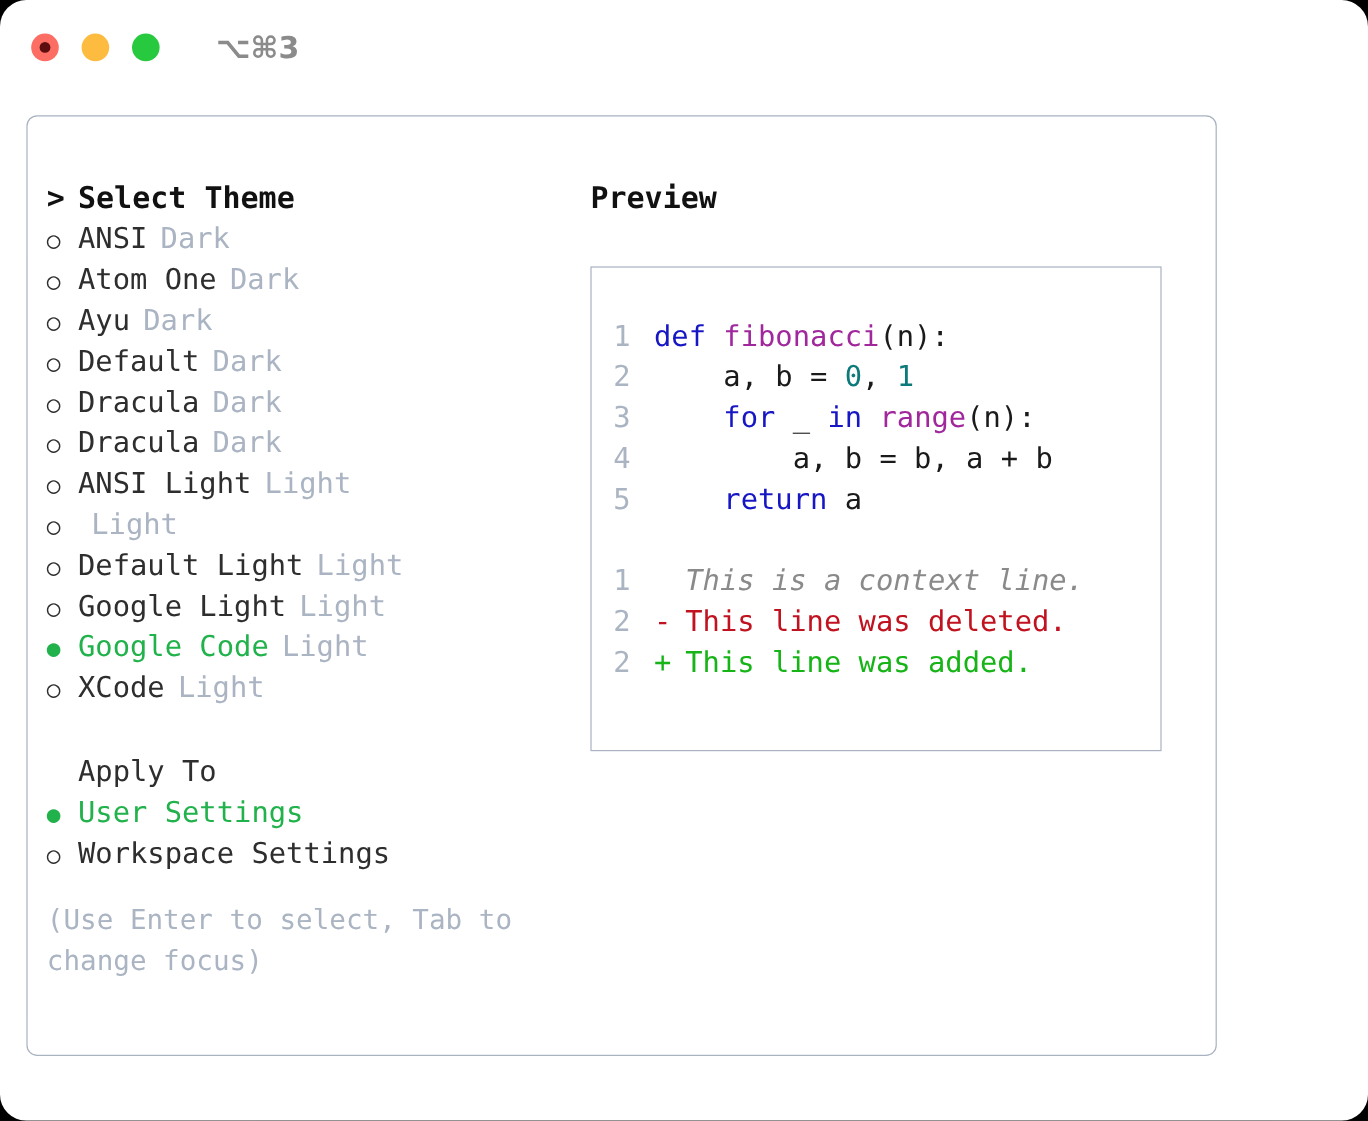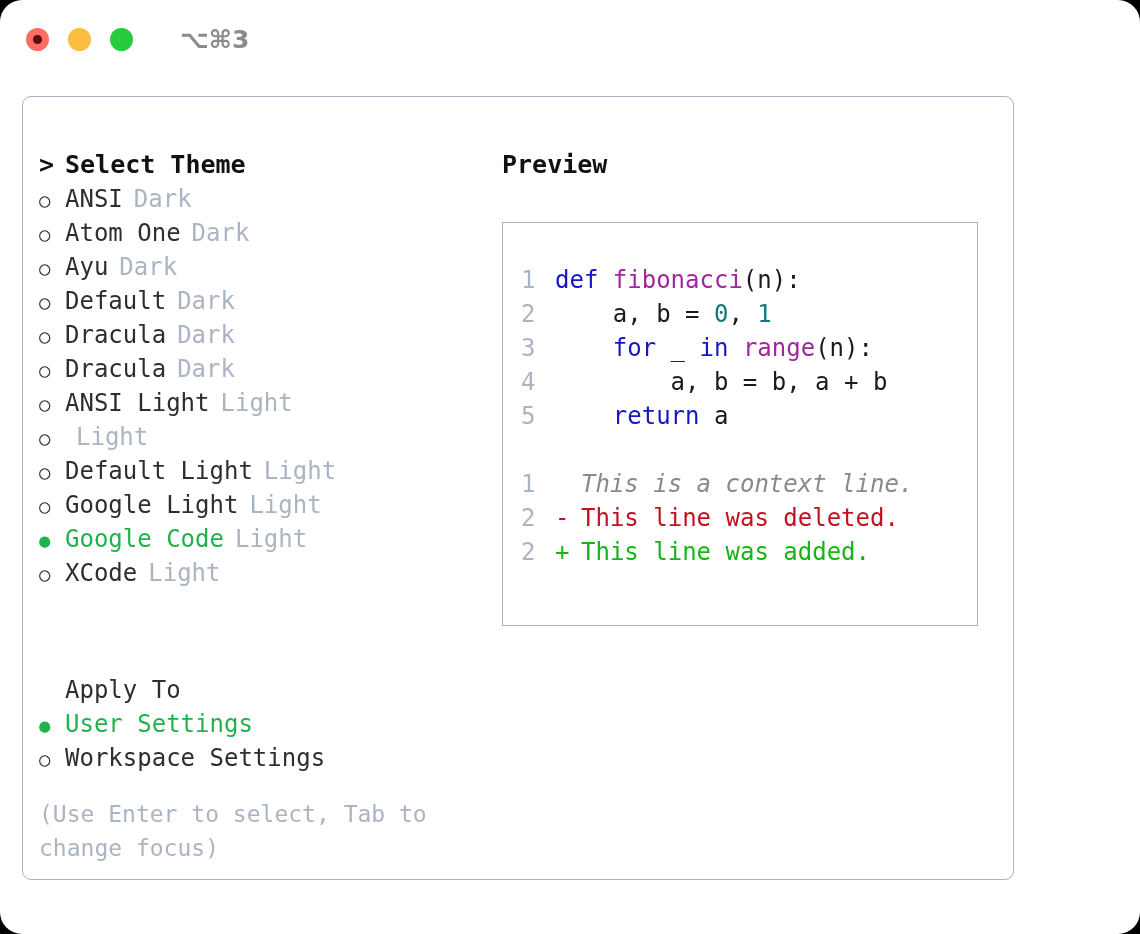--- a/index.html
+++ b/index.html
@@ -138,37 +138,36 @@
   .section-gap { height: 36px; }
 
   .group-title {
     display: flex;
     align-items: flex-start;
     height: 34px;
     line-height: 34px;
     font-size: 24px;
     color: #2e2e2e;
     white-space: pre;
-    margin-top: 47px;
   }
   .group-title .marker { color: transparent; }
 
   .hint {
     margin-top: 22px;
     font-size: 23px;
     color: #aab4c2;
     line-height: 34px;
     width: 410px;
     white-space: pre-wrap;
   }
 
   
   .right-col {
     position: absolute;
-    left: 479px;
+    left: 469px;
     top: 51px;
     width: 490px;
   }
   .preview-title {
     font-size: 25px;
     font-weight: bold;
     color: #111111;
     height: 34px;
     line-height: 34px;
   }

